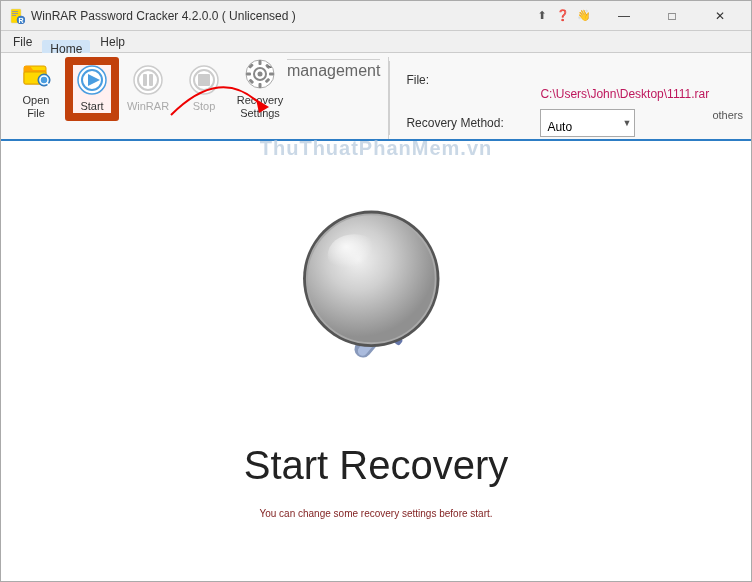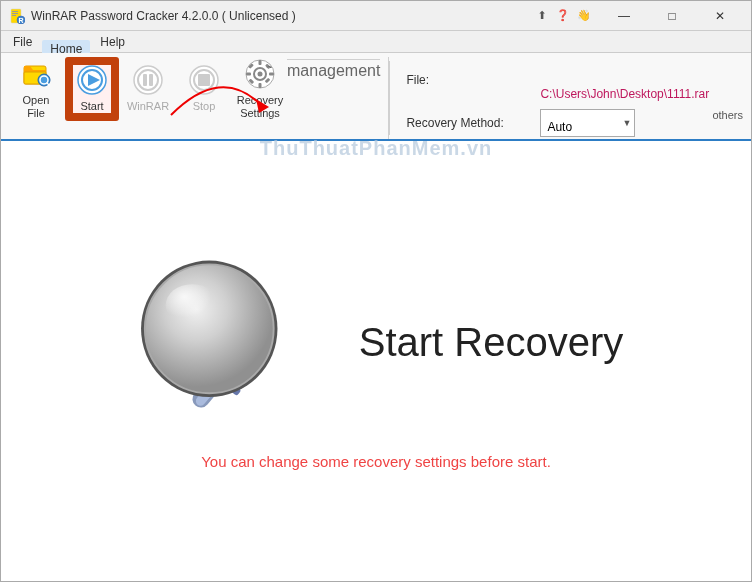--- a/index.html
+++ b/index.html
@@ -190,38 +190,39 @@
       align-items: center;
       justify-content: center;
       gap: 20px;
       padding: 20px;
       min-height: 380px;
     }
     .main-top {
       display: flex;
       align-items: center;
       gap: 60px;
+      flex-direction: column;
     }
 
     
     .magnifier {
       width: 170px;
       height: 180px;
       flex-shrink: 0;
     }
 
     .start-recovery-text {
       font-size: 40px;
       font-weight: 400;
       color: #222;
     }
 
     .hint-text {
-      font-size: 15px;
-      color: #ef4444;
+      font-size: 10px;
+      color: #7f1d1d;
     }
 
     
     .watermark {
       position: absolute;
       top: 130px;
       left: 50%;
       transform: translateX(-50%);
       font-size: 20px;
       font-weight: bold;

